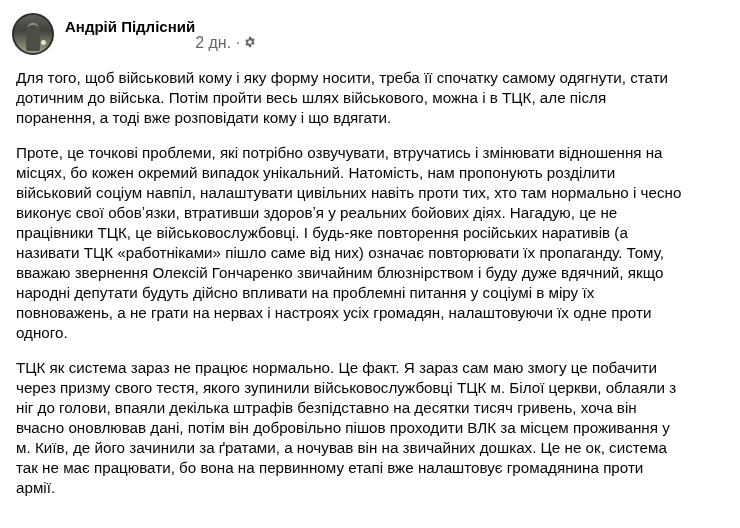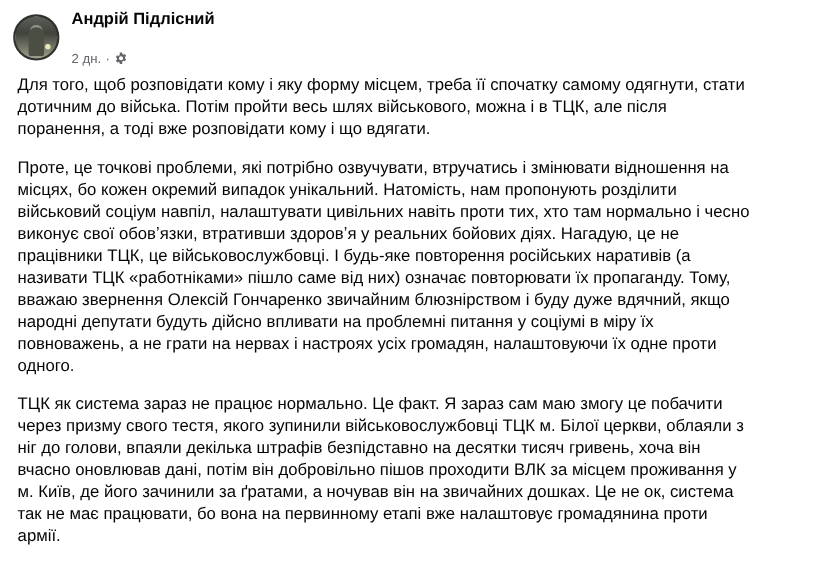--- a/index.html
+++ b/index.html
@@ -16,23 +16,23 @@
       position: relative; overflow: hidden;
     }
     .avatar::after {
       content: ""; position: absolute; left: 12px; top: 10px; width: 14px; height: 26px;
       background: #4a4e43; border-radius: 6px 6px 2px 2px;
     }
     .avatar::before {
       content: ""; position: absolute; right: 6px; bottom: 8px; width: 5px; height: 5px;
       background: #e6e9b5; border-radius: 50%; z-index: 2;
     }
-    .meta { margin-left: 11px; display: flex; flex-direction: column; }
+    .meta { margin-left: 11px; display: flex; flex-direction: row; }
     .author { font-weight: bold; font-size: 15px; color: #050505; line-height: 19px; }
-    .subline { display: flex; align-items: center; font-size: 12px; color: #65676b; line-height: 16px; margin-top: 18px; }
+    .subline { display: flex; font-size: 16px; color: #65676b; line-height: 16px; margin-top: 18px; }
     .dot { margin: 0 4px; }
     .gear { display: inline-block; width: 12px; height: 12px; }
     .body-text {
       position: absolute; left: 16px; top: 68px; width: 712px;
       font-size: 15.2px; line-height: 20px; color: #050505;
     }
     .para { margin-bottom: 15px; white-space: pre-line; }
   </style>
 </head>
 <body>
@@ -48,21 +48,21 @@
         <span class="gear">
           <svg width="12" height="12" viewBox="0 0 16 16">
             <path fill="#65676b" d="M9.4 1l.3 1.8c.5.2 1 .5 1.4.8l1.7-.7 1.4 2.4-1.4 1.2c.1.5.1 1 0 1.5l1.4 1.2-1.4 2.4-1.7-.7c-.4.3-.9.6-1.4.8L9.4 15H6.6l-.3-1.8c-.5-.2-1-.5-1.4-.8l-1.7.7-1.4-2.4 1.4-1.2c-.1-.5-.1-1 0-1.5L1.8 6.8l1.4-2.4 1.7.7c.4-.3.9-.6 1.4-.8L6.6 1h2.8zM8 5.5a2.5 2.5 0 100 5 2.5 2.5 0 000-5z"></path>
           </svg>
         </span>
       </div>
     </div>
   </div>
 
   <div class="body-text">
-    <p class="para">Для того, щоб розповідати кому і яку форму місцем, треба її спочатку самому одягнути, стати
+    <p class="para">Для того, щоб військовий кому і яку форму носити, треба її спочатку самому одягнути, стати
 дотичним до війська. Потім пройти весь шлях військового, можна і в ТЦК, але після
 поранення, а тоді вже розповідати кому і що вдягати.</p>
     <p class="para">Проте, це точкові проблеми, які потрібно озвучувати, втручатись і змінювати відношення на
 місцях, бо кожен окремий випадок унікальний. Натомість, нам пропонують розділити
 військовий соціум навпіл, налаштувати цивільних навіть проти тих, хто там нормально і чесно
 виконує свої обовʼязки, втративши здоровʼя у реальних бойових діях. Нагадую, це не
 працівники ТЦК, це військовослужбовці. І будь-яке повторення російських наративів (а
 називати ТЦК «работніками» пішло саме від них) означає повторювати їх пропаганду. Тому,
 вважаю звернення Олексій Гончаренко звичайним блюзнірством і буду дуже вдячний, якщо
 народні депутати будуть дійсно впливати на проблемні питання у соціумі в міру їх

